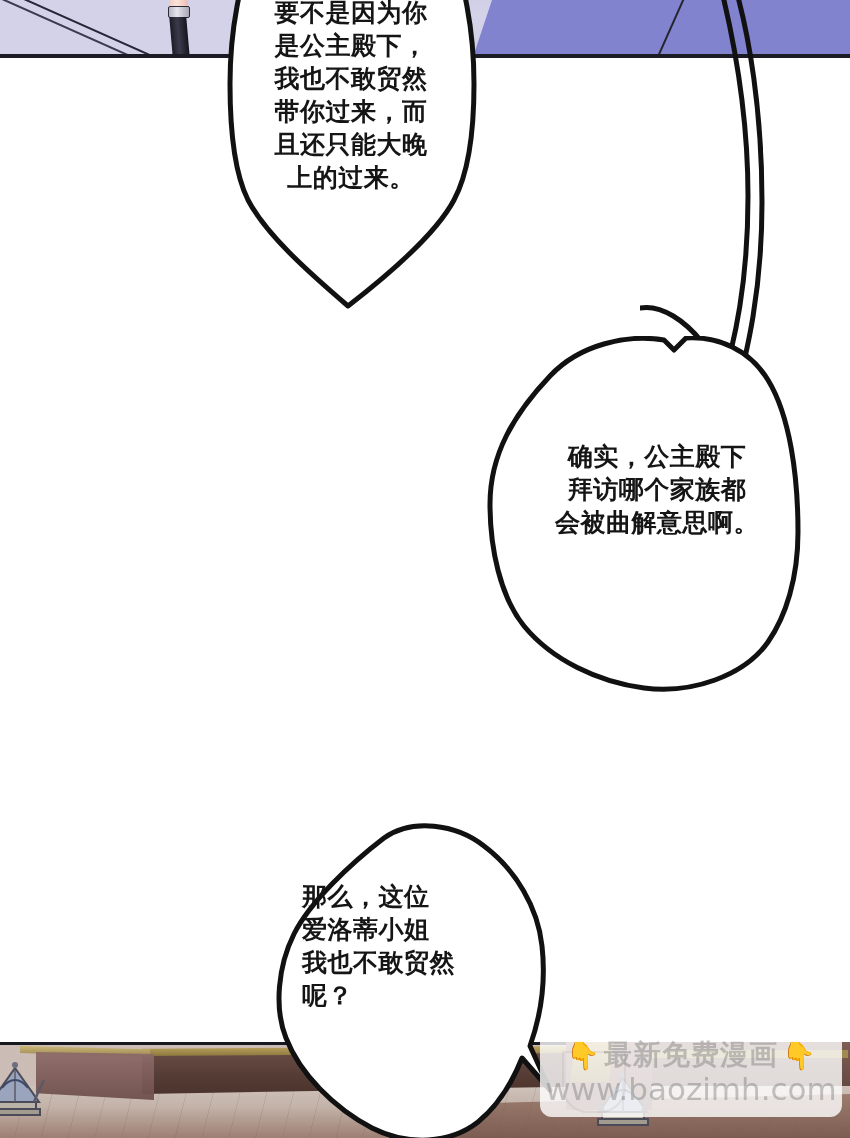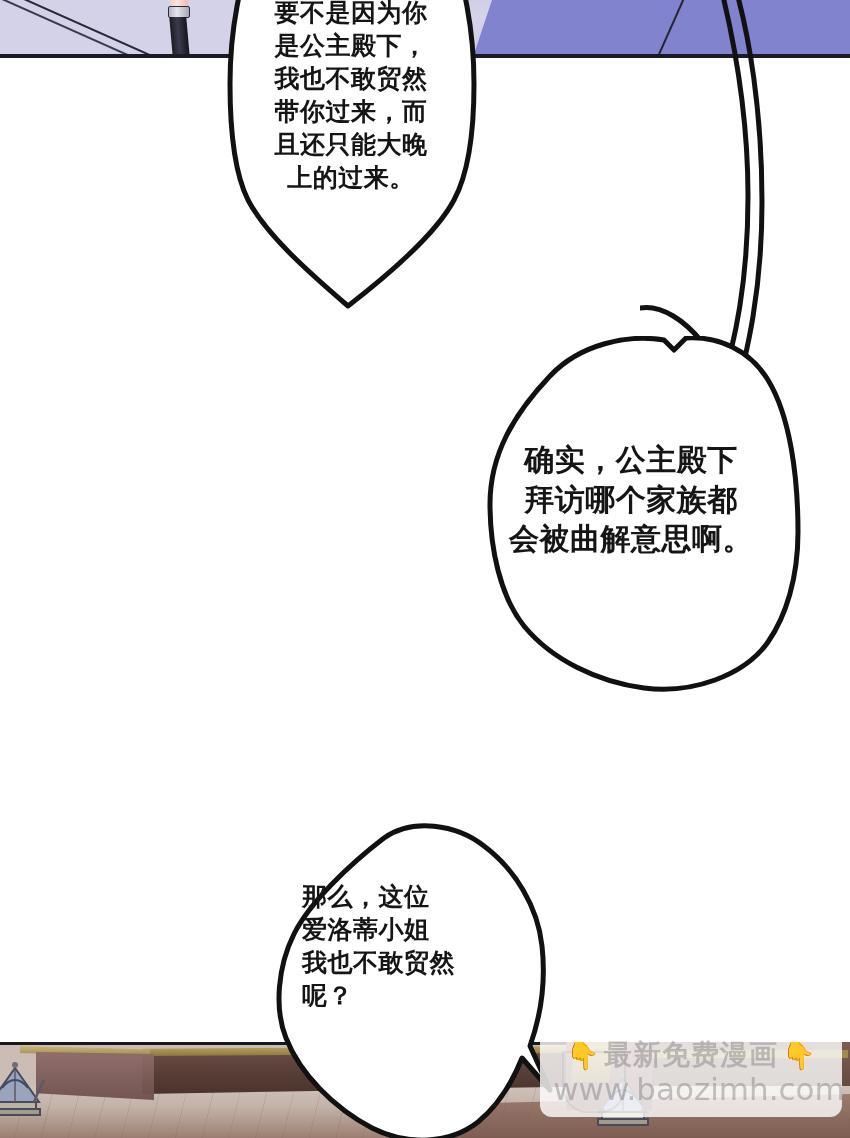--- a/index.html
+++ b/index.html
@@ -157,22 +157,22 @@
 
   #bubble-1 { left: 196px; top: -66px; width: 310px; height: 378px; }
   #bubble-1 .bubble-text {
     left: 34px; top: 62px; width: 242px;
     font-size: 25px;
     text-align: center;
   }
 
   #bubble-2 { left: 468px; top: 336px; width: 352px; height: 362px; }
   #bubble-2 .bubble-text {
-    left: 24px; top: 104px; width: 278px;
-    font-size: 30px;
+    left: 50px; top: 104px; width: 278px;
+    font-size: 25px;
     text-align: center;
   }
 
   #bubble-3 { left: 264px; top: 822px; width: 330px; height: 330px; }
   #bubble-3 .bubble-text {
     left: 38px; top: 58px; width: 216px;
     font-size: 25px;
     text-align: left;
   }
 
@@ -275,21 +275,21 @@
   }
   .wm-cn {
     font-size: 28px;
     font-weight: 700;
     color: rgba(116,116,116,0.42);
     letter-spacing: 1px;
     font-family: Liberation Sans, sans-serif;
   }
   .wm-row2 {
     position: absolute;
-    left: 8px; top: 42px;
+    left: 0; top: 42px;
     width: 302px;
     text-align: center;
     font-size: 31px;
     font-weight: 400;
     color: rgba(112,112,112,0.40);
     letter-spacing: 0px;
     font-family: "DejaVu Sans", "Liberation Sans", sans-serif;
   }
   .wm-ghost {
     position: absolute;

